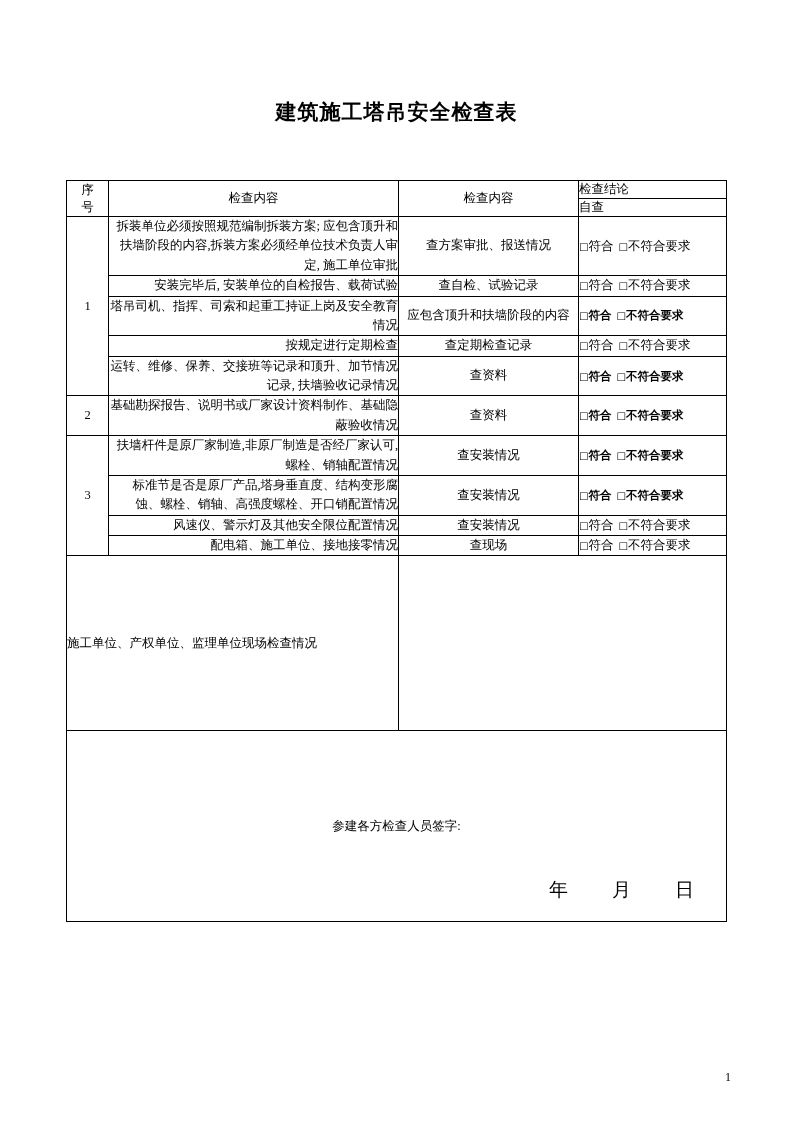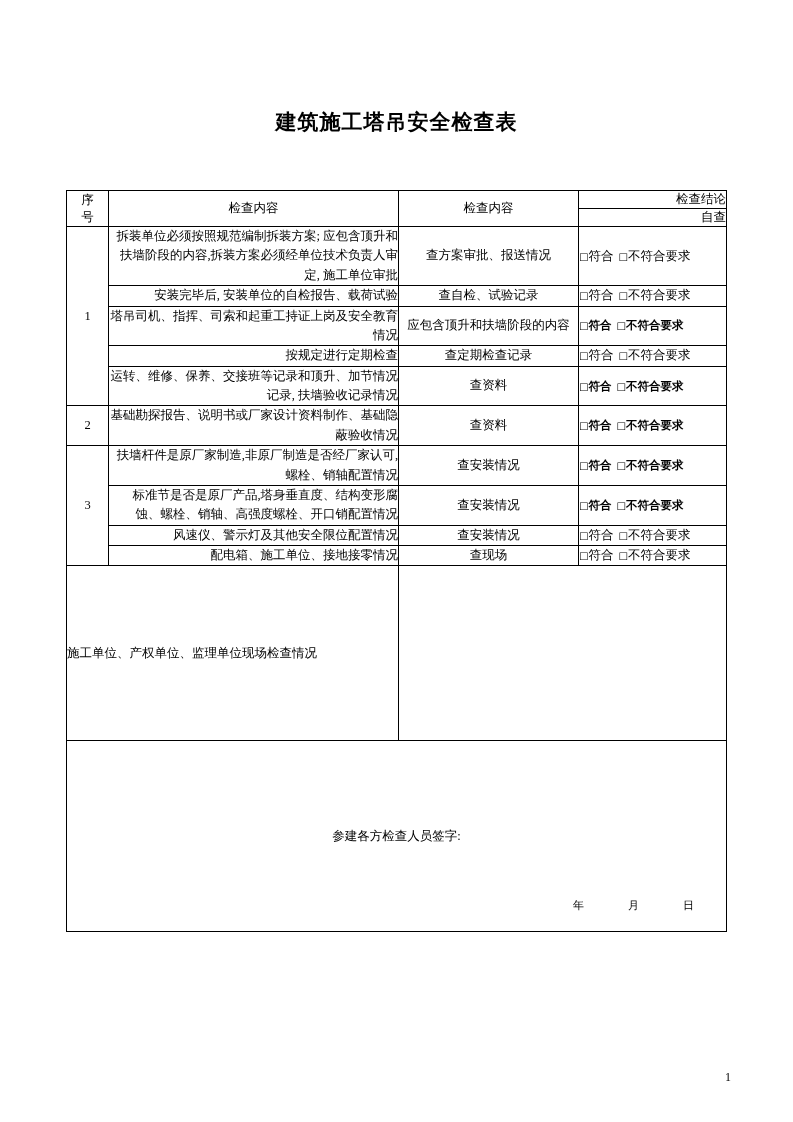--- a/index.html
+++ b/index.html
@@ -12,21 +12,21 @@
     height: 1122px;
     font-family: "Liberation Serif", "DejaVu Serif", serif;
     color: #000;
     position: relative;
   }
   .page {
     width: 793px;
     height: 1122px;
     position: relative;
     box-sizing: border-box;
-    padding: 10px;
+    padding: 0;
   }
   .doc-title {
     text-align: center;
     font-size: 21px;
     font-weight: bold;
     letter-spacing: 1px;
     margin: 0;
     padding-top: 98px;
     font-family: "Liberation Sans", "DejaVu Sans", sans-serif;
   }
@@ -43,21 +43,21 @@
     font-size: 12.5px;
     font-weight: normal;
     vertical-align: middle;
   }
   .hdr {
     text-align: center;
     font-size: 14px;
     padding: 5px 2px;
   }
   .hdr-sm {
-    text-align: right;
+    text-align: left;
     font-size: 14px;
     padding: 3px 2px;
   }
   .cell-no {
     text-align: center;
     font-size: 14px;
     width: 42px;
   }
   .cell-content {
     padding: 4px 6px;
@@ -104,21 +104,21 @@
     padding: 10px 8px 0 8px;
     vertical-align: top;
     text-align: center;
     height: 190px;
     position: relative;
   }
   .date-line {
     position: absolute;
     bottom: 18px;
     right: 30px;
-    font-size: 11px;
+    font-size: 19px;
     letter-spacing: 2px;
   }
   .date-line span { display: inline-block; }
   .d-y { margin-right: 42px; }
   .d-m { margin-right: 42px; }
   .page-num {
     position: absolute;
     right: 62px;
     top: 1070px;
     font-size: 12px;

